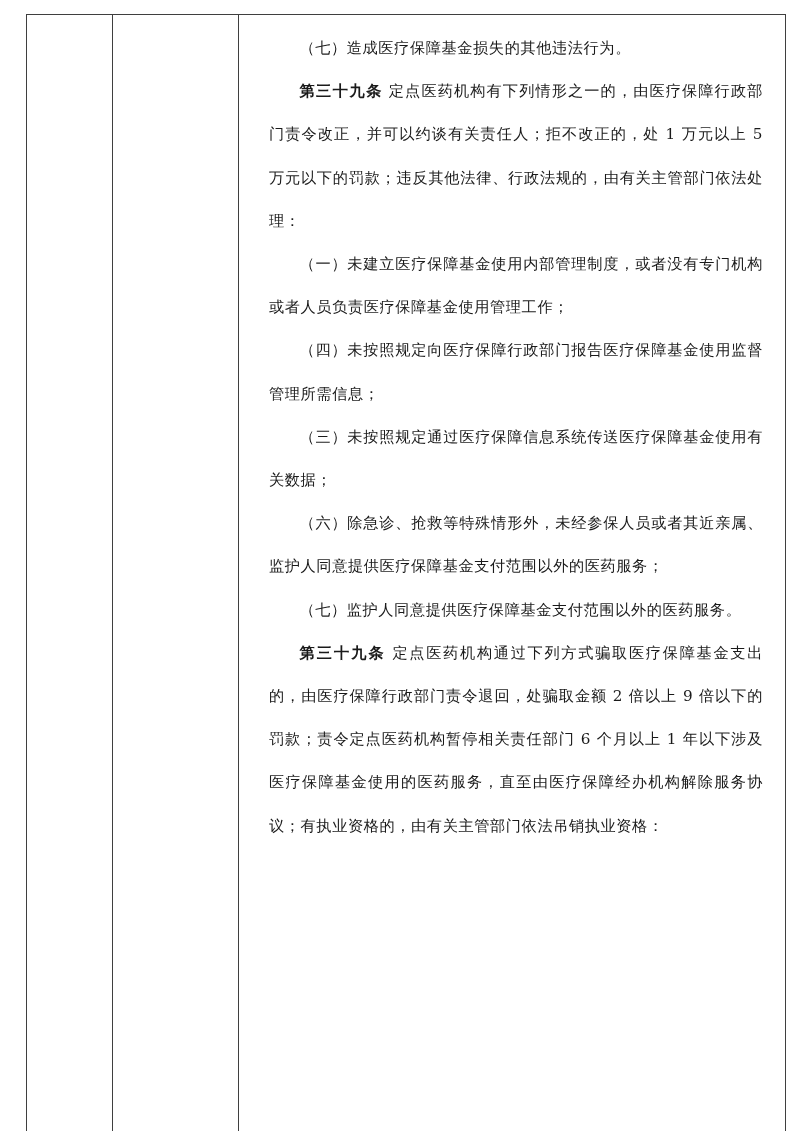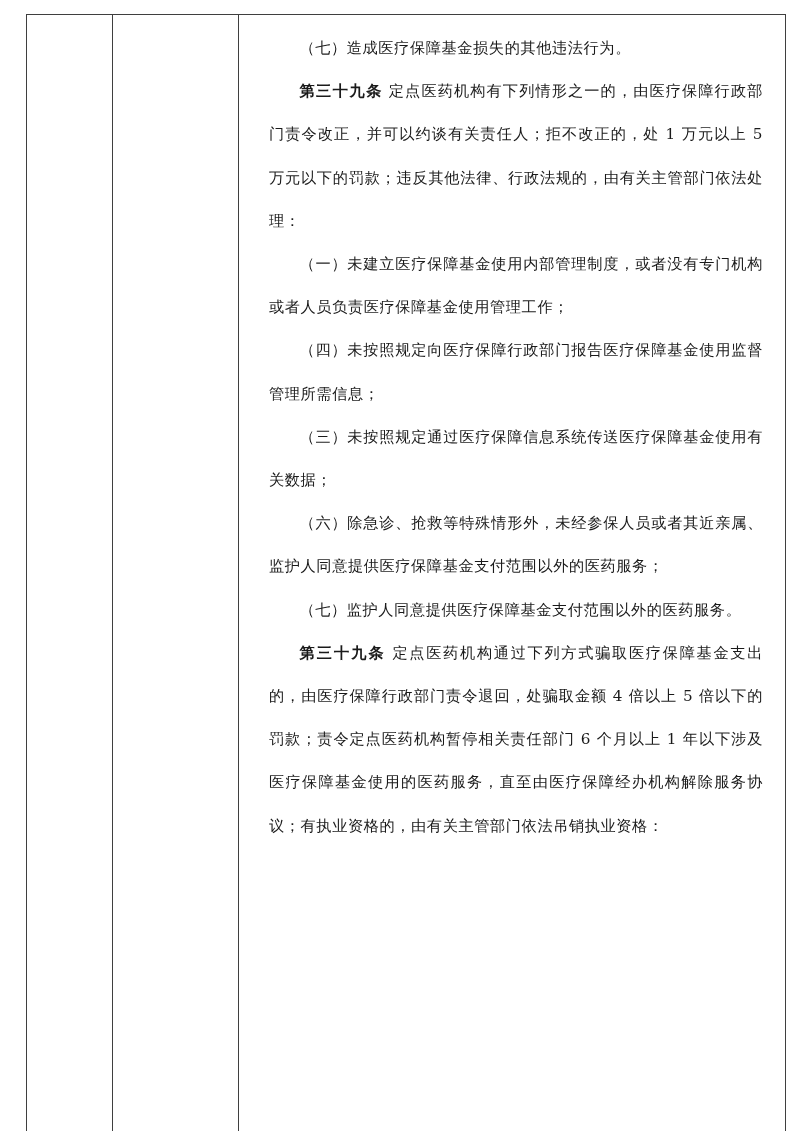--- a/index.html
+++ b/index.html
@@ -97,19 +97,19 @@
       <p class="para">
         <span>（六）除急诊、抢救等特殊情形外，未经参保人员或者其近亲属、监护人同意提供医疗保障基金支付范围以外的医药服务；</span>
       </p>
 
       <p class="para">
         <span>（七）监护人同意提供医疗保障基金支付范围以外的医药服务。</span>
       </p>
 
       <p class="para">
         <span class="bold-lead">第三十九条</span>
-        <span>定点医药机构通过下列方式骗取医疗保障基金支出的，由医疗保障行政部门责令退回，处骗取金额 4 倍以上 5 倍以下的罚款；责令定点医药机构暂停相关责任部门 6 个月以上 1 年以下涉及医疗保障基金使用的医药服务，直至由医疗保障经办机构解除服务协议；有执业资格的，由有关主管部门依法吊销执业资格：</span>
+        <span>定点医药机构通过下列方式骗取医疗保障基金支出的，由医疗保障行政部门责令退回，处骗取金额 2 倍以上 9 倍以下的罚款；责令定点医药机构暂停相关责任部门 6 个月以上 1 年以下涉及医疗保障基金使用的医药服务，直至由医疗保障经办机构解除服务协议；有执业资格的，由有关主管部门依法吊销执业资格：</span>
       </p>
 
 
     </div>
   </div>
 </div>
 
 </body></html>

